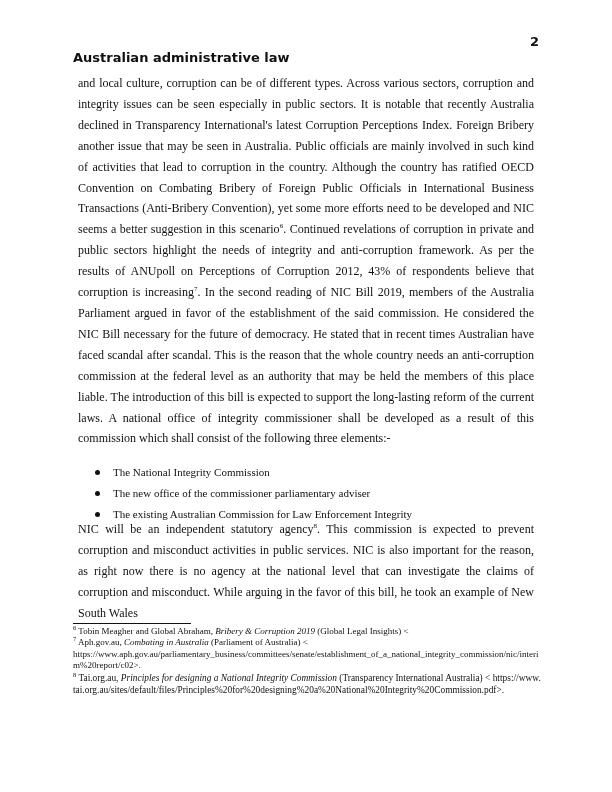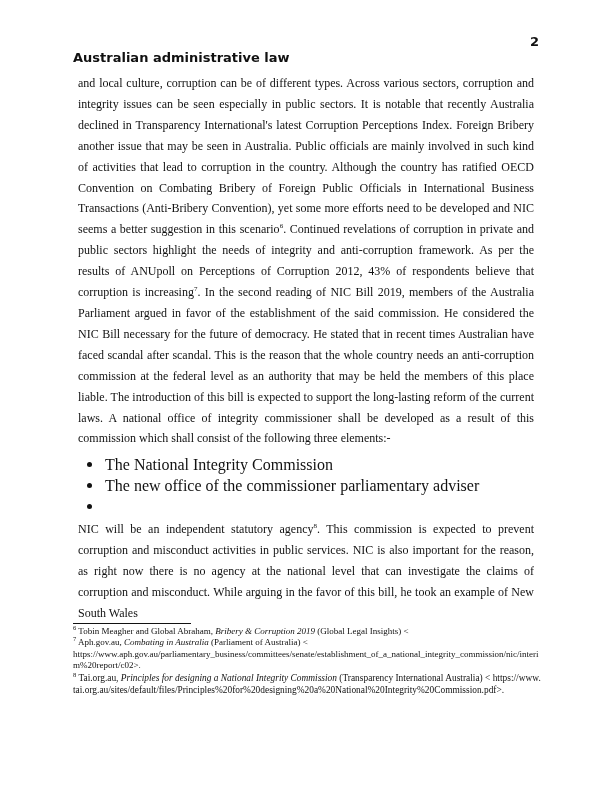--- a/index.html
+++ b/index.html
@@ -4,21 +4,21 @@
 <style>
   html, body { margin: 0; padding: 0; background: #ffffff; }
   body { width: 612px; height: 792px; position: relative; overflow: hidden; color: #111; }
   .header { position: absolute; top: 34px; left: 73px; width: 466px; height: 18px; font-family: "DejaVu Sans", sans-serif; font-weight: bold; font-size: 13px; }
   .header .title { position: absolute; left: 0; top: 16px; }
   .header .pagenum { position: absolute; right: 0; top: 0; }
   .body-text { position: absolute; left: 73px; width: 466px; font-family: "Liberation Serif", serif; font-size: 12px; line-height: 20.9px; text-align: justify; }
   .p1 { top: 68px; }
   .p1 p, .p2 p { margin: 5px; }
   sup { font-size: 7px; line-height: 0; vertical-align: super; }
-  ul.bullets { position: absolute; top: 450px; left: 73px; width: 466px; margin: 4px; padding: 0; list-style: none; font-family: "Liberation Serif", serif; font-size: 16px; }
+  ul.bullets { position: absolute; top: 450px; left: 73px; width: 466px; margin: 12px; padding: 0; list-style: none; font-family: "Liberation Serif", serif; font-size: 11px; }
   ul.bullets li { position: relative; padding-left: 28px; line-height: 21px; }
   ul.bullets li .dot { position: absolute; left: 10px; top: 8px; width: 5px; height: 5px; border-radius: 50%; background: #111; }
   .p2 { top: 514px; }
   .fn-rule { position: absolute; top: 623px; left: 73px; width: 118px; height: 1px; background: #111; }
   .footnotes { position: absolute; top: 626px; left: 73px; width: 470px; font-family: "Liberation Serif", serif; font-size: 9px; line-height: 11.4px; }
   .footnotes .fn { margin: 0; }
   .footnotes .fn8 { font-family: Liberation Serif, serif; font-size: 9.4px; line-height: 12px; }
   .footnotes .fn-sup { font-size: 6.5px; vertical-align: super; line-height: 0; }
   .url { word-break: break-all; }
 </style>
@@ -32,21 +32,21 @@
 
 <div class="body-text p1">
   <p>
     <span>and local culture, corruption can be of different types. Across various sectors, corruption and integrity issues can be seen especially in public sectors. It is notable that recently Australia declined in Transparency International's latest Corruption Perceptions Index. Foreign Bribery another issue that may be seen in Australia. Public officials are mainly involved in such kind of activities that lead to corruption in the country. Although the country has ratified OECD Convention on Combating Bribery of Foreign Public Officials in International Business Transactions (Anti-Bribery Convention), yet some more efforts need to be developed and NIC seems a better suggestion in this scenario</span><sup>6</sup><span>. Continued revelations of corruption in private and public sectors highlight the needs of integrity and anti-corruption framework. As per the results of ANUpoll on Perceptions of Corruption 2012, 43% of respondents believe that corruption is increasing</span><sup>7</sup><span>. In the second reading of NIC Bill 2019, members of the Australia Parliament argued in favor of the establishment of the said commission. He considered the NIC Bill necessary for the future of democracy. He stated that in recent times Australian have faced scandal after scandal. This is the reason that the whole country needs an anti-corruption commission at the federal level as an authority that may be held the members of this place liable. The introduction of this bill is expected to support the long-lasting reform of the current laws. A national office of integrity commissioner shall be developed as a result of this commission which shall consist of the following three elements:-</span>
   </p>
 </div>
 
 <ul class="bullets">
   <li><span class="dot"></span><span>The National Integrity Commission</span></li>
   <li><span class="dot"></span><span>The new office of the commissioner parliamentary adviser</span></li>
-  <li><span class="dot"></span></li>
+  <li><span class="dot"></span><span>The existing Australian Commission for Law Enforcement Integrity</span></li>
 </ul>
 
 <div class="body-text p2">
   <p>
     <span>NIC will be an independent statutory agency</span><sup>8</sup><span>. This commission is expected to prevent corruption and misconduct activities in public services. NIC is also important for the reason, as right now there is no agency at the national level that can investigate the claims of corruption and misconduct. While arguing in the favor of this bill, he took an example of New South Wales</span>
   </p>
 </div>
 
 <div class="fn-rule"></div>
 

